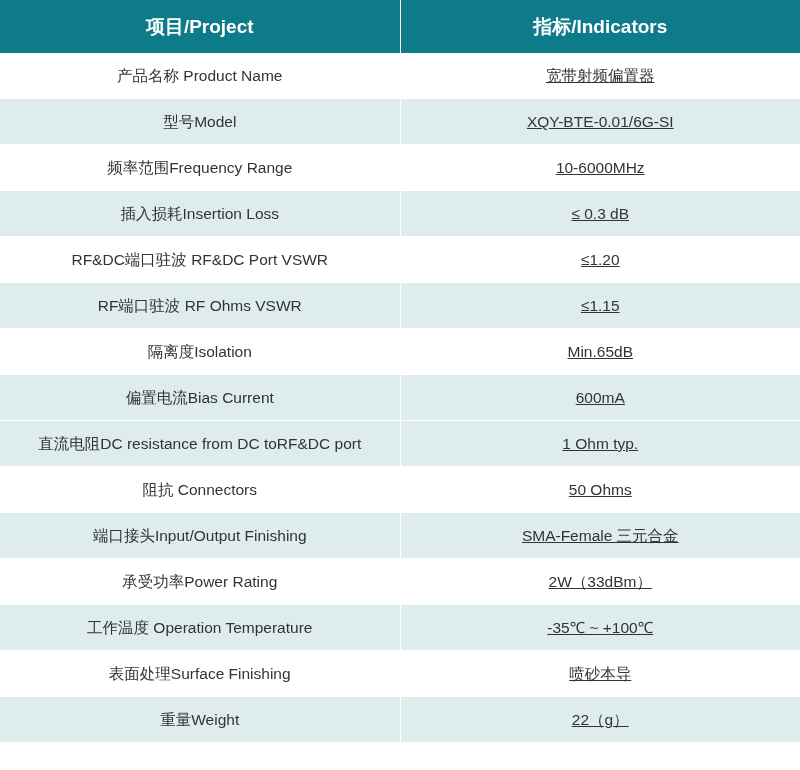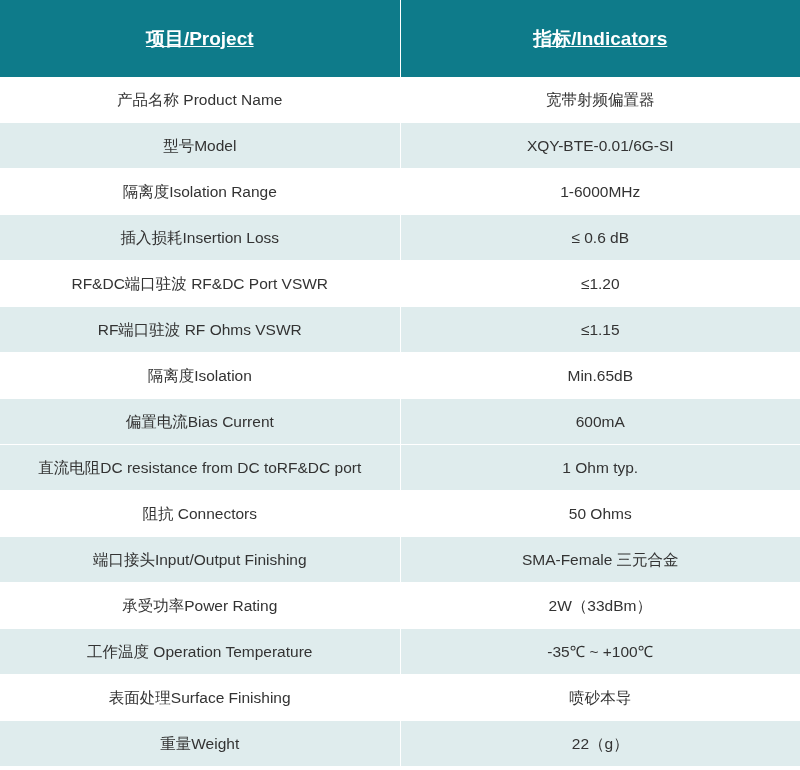--- a/index.html
+++ b/index.html
@@ -20,40 +20,39 @@
   }
   table.spec-table col.col-project { width: 400px; }
   table.spec-table col.col-indicator { width: 400px; }
 
   thead th {
     background: #0e7b8a;
     color: #ffffff;
     font-size: 19px;
     font-weight: bold;
     height: 45px;
-    padding: 16px;
+    padding: 4px;
     text-align: center;
     vertical-align: middle;
     border-right: 1px solid #ffffff;
-    text-decoration: underline;
   }
   thead th:last-child { border-right: none; }
 
   tbody td {
     height: 45px;
     padding: 0 20px;
     text-align: center;
     vertical-align: middle;
     font-size: 15.5px;
     color: #333333;
     border-right: 1px solid #ffffff;
     border-bottom: 1px solid #ffffff;
     line-height: 1.25;
   }
-  tbody td:last-child { border-right: none; }
+  tbody td:last-child { border-right: none; text-decoration: underline; }
 
   tbody tr.row-light td { background: #ffffff; }
   tbody tr.row-dark td  { background: #dfeced; margin-left: 32px; }
 </style>
 </head>
 <body>
 
 <table class="spec-table">
   <colgroup>
     <col class="col-project">
@@ -68,26 +67,26 @@
   <tbody id="table-body">
       <tr class="row-light">
         <td>产品名称 Product Name</td>
         <td>宽带射频偏置器</td>
       </tr>
       <tr class="row-dark">
         <td>型号Model</td>
         <td>XQY-BTE-0.01/6G-SI</td>
       </tr>
       <tr class="row-light">
-        <td>隔离度Isolation Range</td>
-        <td>1-6000MHz</td>
+        <td>频率范围Frequency Range</td>
+        <td>10-6000MHz</td>
       </tr>
       <tr class="row-dark">
         <td>插入损耗Insertion Loss</td>
-        <td>≤ 0.6 dB</td>
+        <td>≤ 0.3 dB</td>
       </tr>
       <tr class="row-light">
         <td>RF&amp;DC端口驻波 RF&amp;DC Port VSWR</td>
         <td>≤1.20</td>
       </tr>
       <tr class="row-dark">
         <td>RF端口驻波 RF Ohms VSWR</td>
         <td>≤1.15</td>
       </tr>
       <tr class="row-light">

